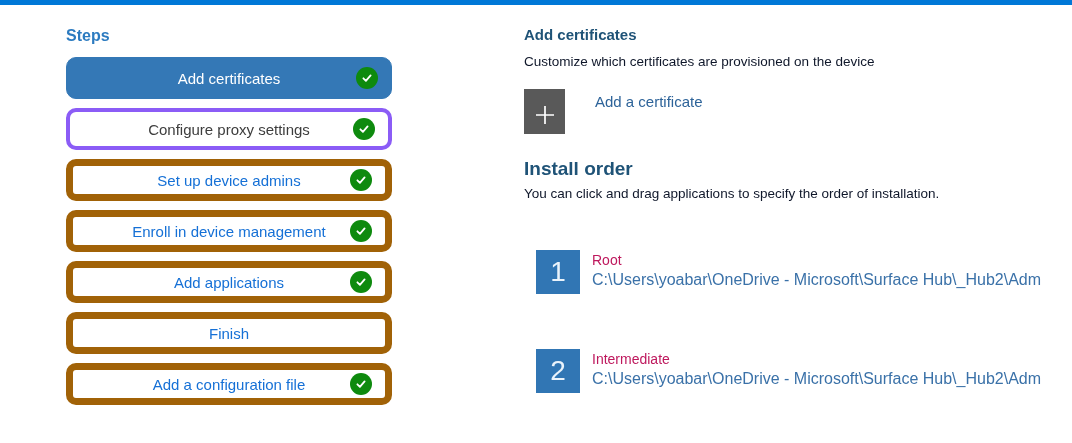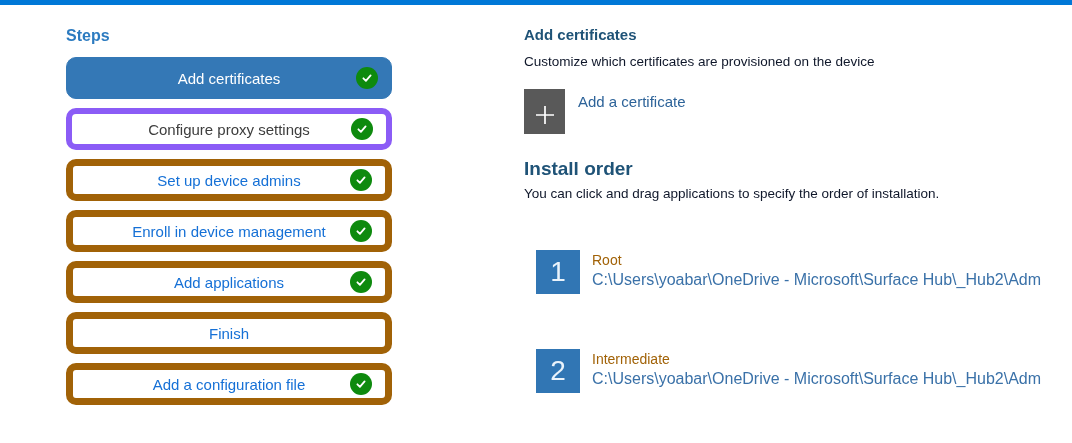--- a/index.html
+++ b/index.html
@@ -26,40 +26,40 @@
     position: relative; height: 42px; width: 326px;
     display: flex; align-items: center; justify-content: center;
     border-radius: 10px; font-size: 15px; cursor: pointer;
     font-family: inherit; background: #ffffff;
     border: 7px solid #a16207; color: #1570d6;
   }
   .step-btn.active {
     background: #3478b6; border: 1px solid #3478b6; color: #ffffff;
   }
   .step-btn.visited {
-    border: 6px solid #8b5cf6; color: #3d3d3d;
+    border: 4px solid #8b5cf6; color: #3d3d3d;
   }
   .check {
     position: absolute; right: 13px; top: 50%; transform: translateY(-50%);
     width: 22px; height: 22px; border-radius: 50%;
     background: #0e8a0e; display: flex; align-items: center; justify-content: center;
   }
   .check svg { width: 12px; height: 12px; display: block; }
 
   
   .content-panel { position: absolute; left: 524px; top: 26px; width: 548px; }
   .content-title {
     font-size: 15px; font-weight: bold; color: #1f5377; line-height: 18px;
     margin-bottom: 9px;
   }
   .desc { font-size: 13.5px; color: #0f172a; line-height: 17px; }
 
   .add-row {
     margin-top: 19px; margin-bottom: 26px;
-    display: flex; align-items: flex-start; gap: 13px; cursor: pointer; width: 230px;
+    display: flex; align-items: flex-start; gap: 30px; cursor: pointer; width: 230px;
   }
   .plus-tile {
     width: 41px; height: 45px; background: #595959; flex: 0 0 auto;
     display: flex; align-items: center; justify-content: center;
   }
   .plus-tile svg { width: 22px; height: 22px; display: block; margin-top: 6px; }
   .add-label { font-size: 15px; color: #2d6399; padding-top: 4px; }
 
   .install-title {
     font-size: 19px; font-weight: bold; color: #1f5377; line-height: 17px;
@@ -70,21 +70,21 @@
   .install-item {
     display: flex; align-items: flex-start; gap: 12px;
     margin-left: 12px; margin-bottom: 55px; cursor: grab; width: 520px;
   }
   .num-tile {
     width: 44px; height: 44px; background: #3176b4; flex: 0 0 auto;
     color: #eaf3fb; font-size: 28px; line-height: 44px; text-align: center;
     font-weight: normal;
   }
   .item-text { padding-top: 1px; }
-  .item-name { font-size: 14px; color: #a16207; line-height: 19px; }
+  .item-name { font-size: 14px; color: #be185d; line-height: 19px; }
   .item-path { font-size: 16px; color: #3a71a8; line-height: 19px; white-space: nowrap; }
 </style>
 </head>
 <body>
 
 <div class="topbar"></div>
 
 <div class="steps-panel">
   <div class="steps-title">Steps</div>
   <div class="steps-list">

